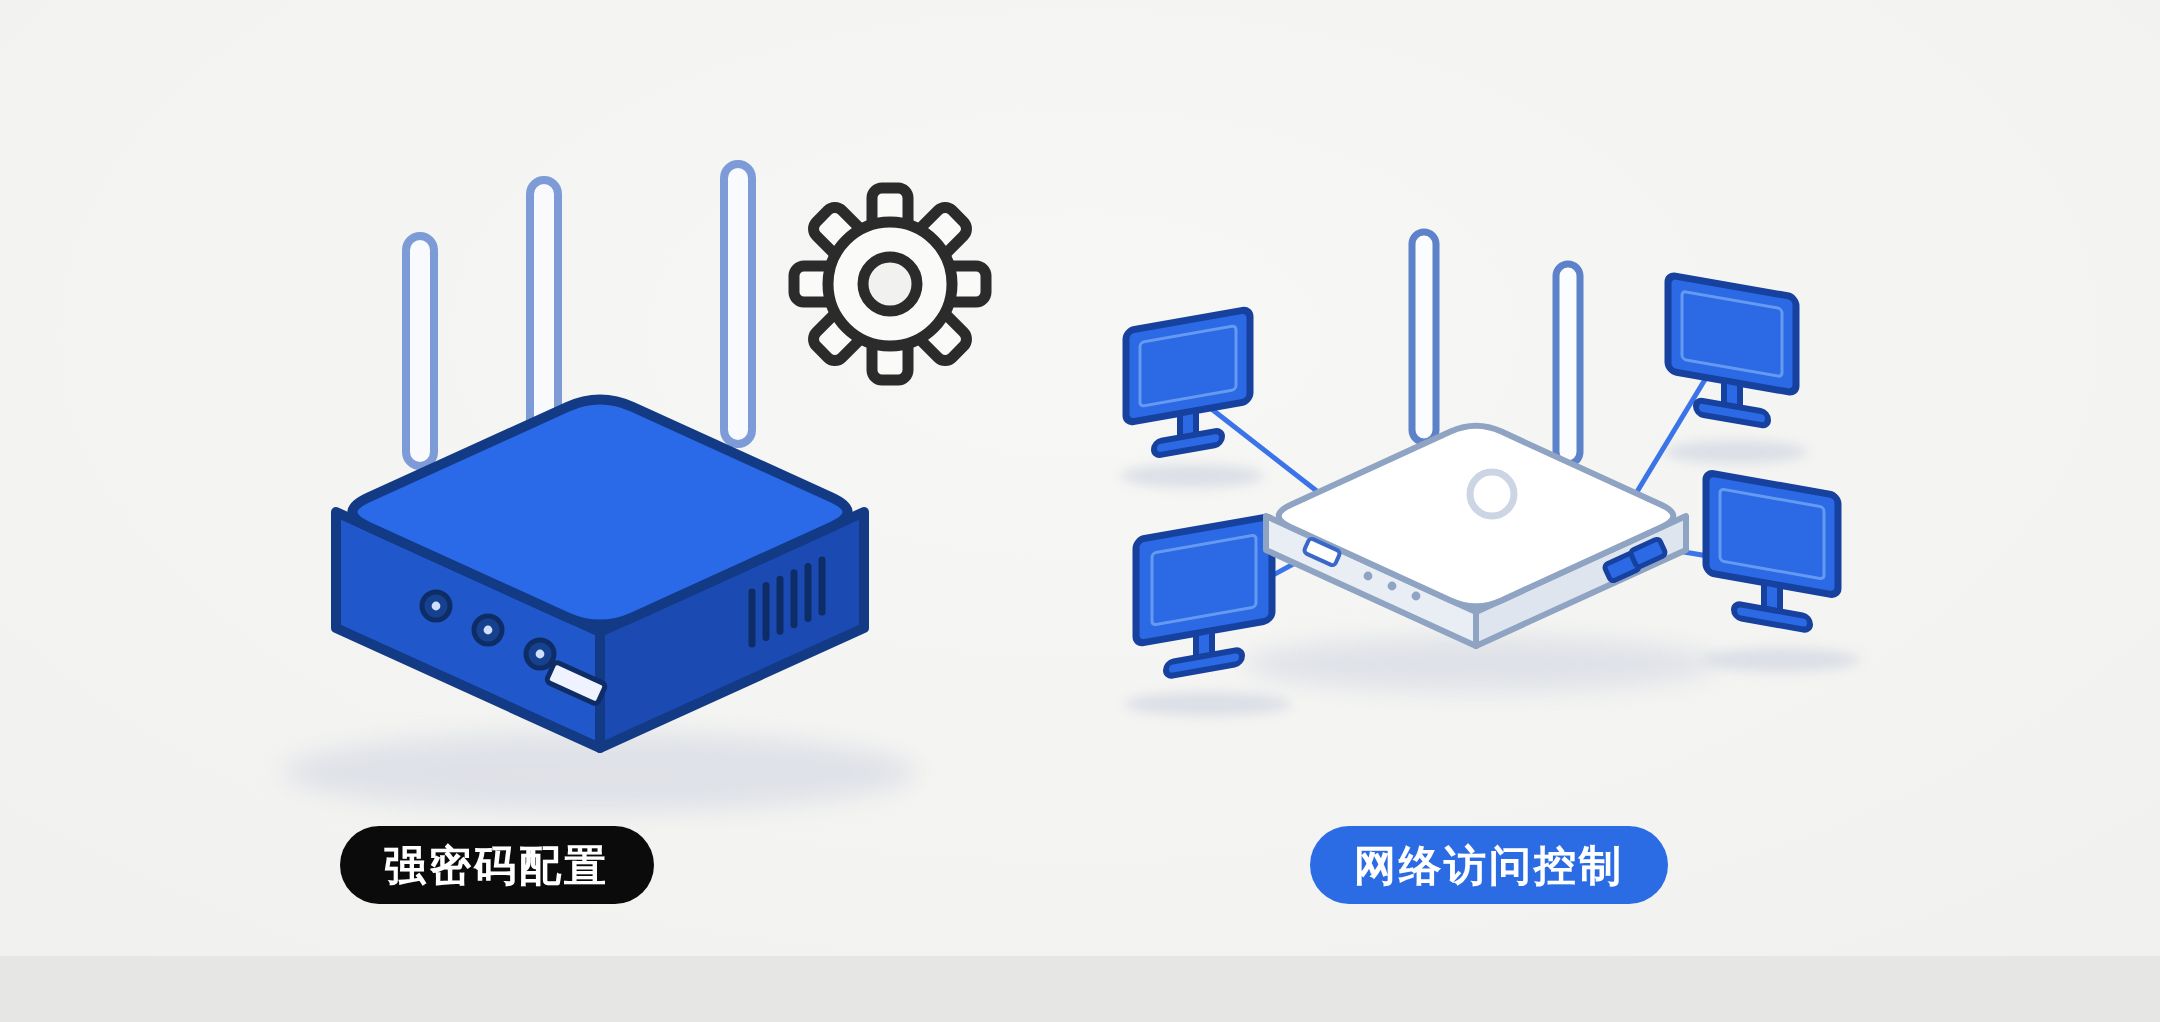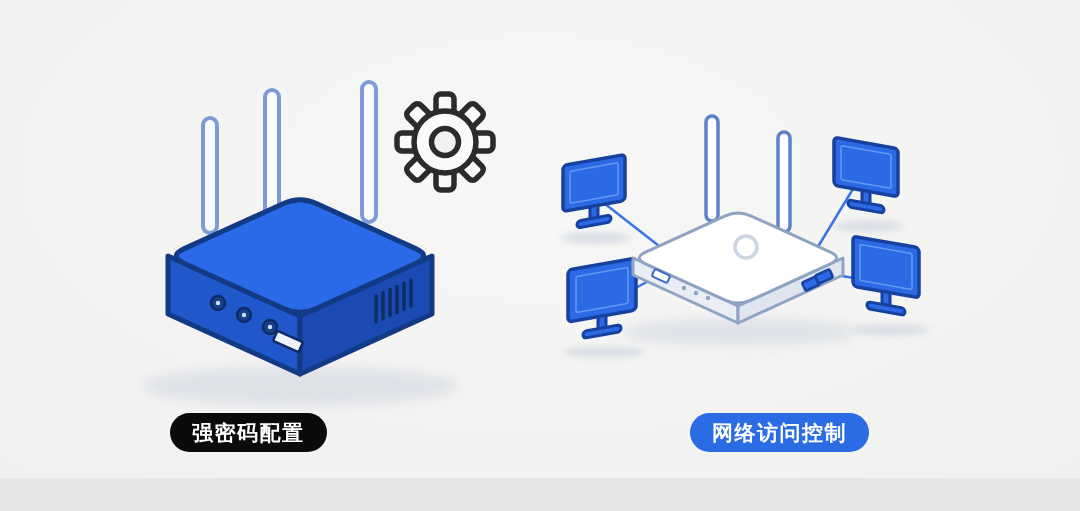--- a/index.html
+++ b/index.html
@@ -15,21 +15,21 @@
     position:absolute;top:413px;height:39px;
     display:flex;align-items:center;justify-content:center;
     padding:0 22px;border-radius:20px;
     color:#ffffff;font-size:21px;font-weight:700;letter-spacing:1.5px;
     white-space:nowrap;
   }
   .pill-black{background:#0b0b0b;}
   .pill-blue{background:#2b6ce5;}
   .pill-strong{left:170px;}
   .pill-firmware{left:331px;}
-  .pill-network{left:690px;}
+  .pill-network{left:655px;}
 </style>
 </head>
 <body>
 
 <div class="canvas">
 
   <svg class="scene" width="1080" height="511" viewBox="0 0 1080 511" xmlns="http://www.w3.org/2000/svg">
     <defs>
       <filter id="soft" x="-60%" y="-60%" width="220%" height="220%">
         <feGaussianBlur stdDeviation="6"></feGaussianBlur>

